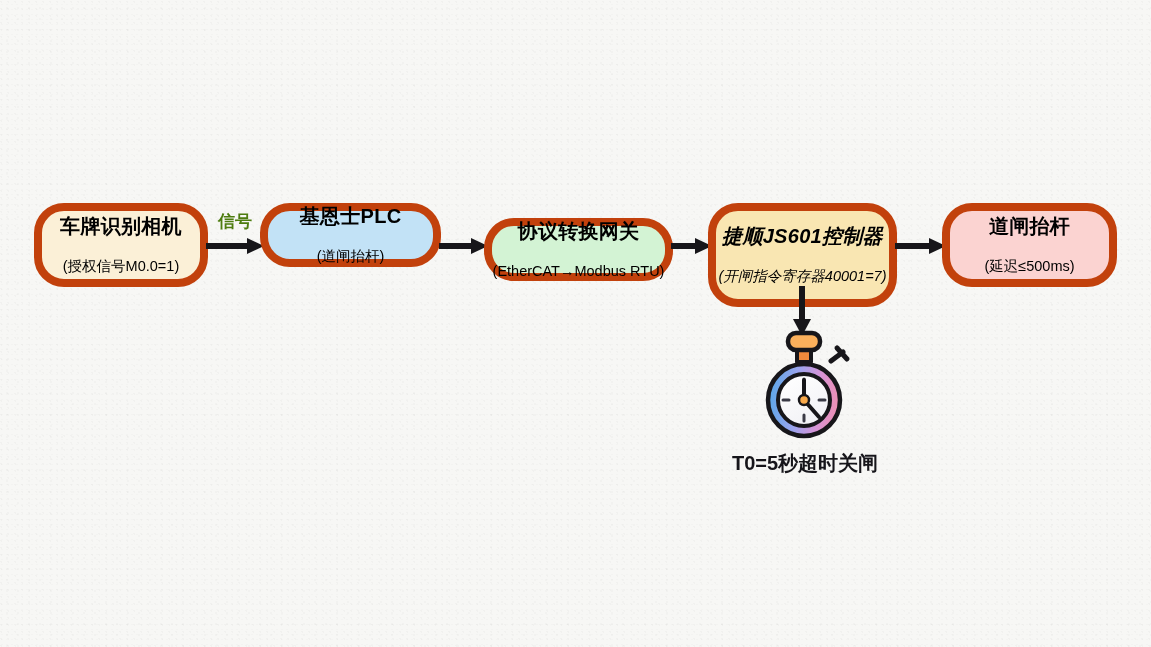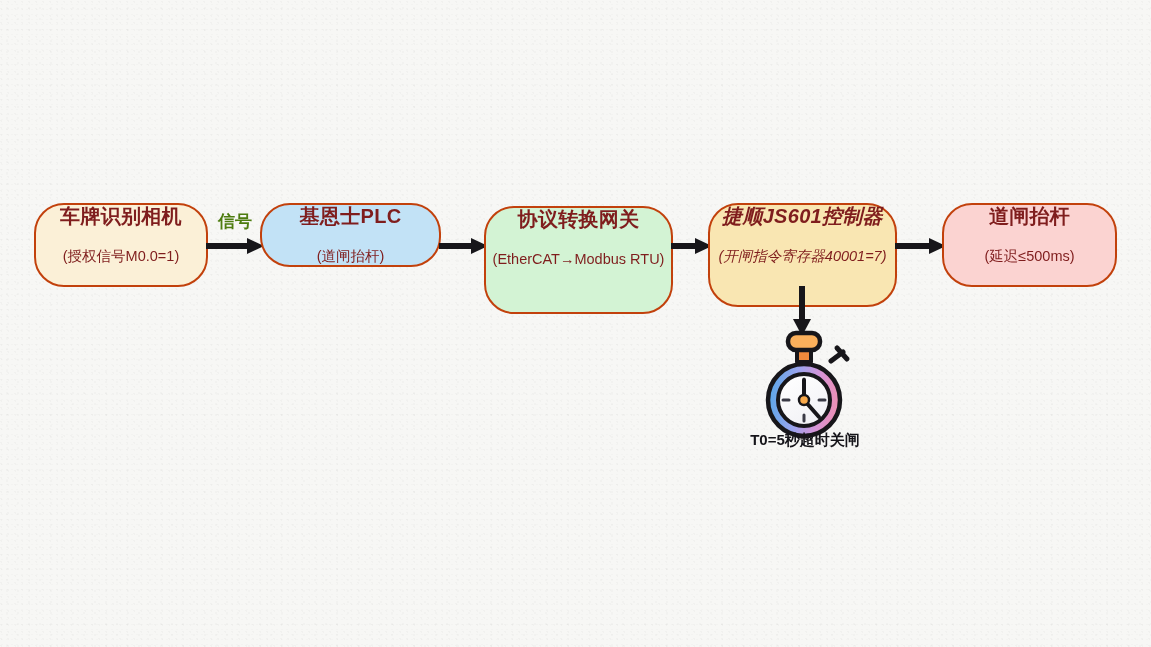--- a/index.html
+++ b/index.html
@@ -27,46 +27,46 @@
   }
   #canvas {
     position: absolute;
     inset: 0;
   }
 
   
   .node {
     position: absolute;
     box-sizing: border-box;
-    border: 2px solid #c2410c;
+    border: 8px solid #c2410c;
     border-radius: 30px;
     display: flex;
     flex-direction: column;
     align-items: center;
-    justify-content: flex-start;
+    justify-content: center;
     text-align: center;
-    color: #7f1d1d;
+    color: #000000;
     line-height: 1.15;
   }
   .node .title {
     font-size: 20px;
     font-weight: 700;
     letter-spacing: 0.3px;
     white-space: nowrap;
   }
   .node .sub {
     font-size: 14.5px;
     font-weight: 400;
     margin-top: 20px;
     white-space: nowrap;
   }
 
   #node-camera   { left: 34px;  top: 203px; width: 174px; height: 84px; background: #fbf0d7; }
   #node-plc      { left: 260px; top: 203px; width: 181px; height: 64px; background: #c2e2f6; }
-  #node-gateway  { left: 484px; top: 206px; width: 189px; height: 108px; background: #d3f3d4; }
+  #node-gateway  { left: 484px; top: 218px; width: 189px; height: 63px; background: #d3f3d4; }
   #node-controller { left: 708px; top: 203px; width: 189px; height: 104px; background: #f9e6b2; font-style: italic; }
   #node-barrier  { left: 942px; top: 203px; width: 175px; height: 84px; background: #fbd3d1; }
 
   
   .arrow-h {
     position: absolute;
     height: 20px;
     display: block;
   }
   #arrow-1 { left: 206px; top: 236px; width: 58px; }
@@ -92,24 +92,24 @@
     position: absolute;
     left: 751px;
     top: 330px;
     width: 106px;
     height: 112px;
   }
 
   #timer-caption {
     position: absolute;
     left: 680px;
-    top: 431px;
+    top: 450px;
     width: 250px;
     text-align: center;
-    font-size: 15px;
+    font-size: 20px;
     font-weight: 700;
     color: #16151a;
     white-space: nowrap;
   }
 </style>
 </head>
 <body>
 
 <div id="paper-texture"></div>
 

